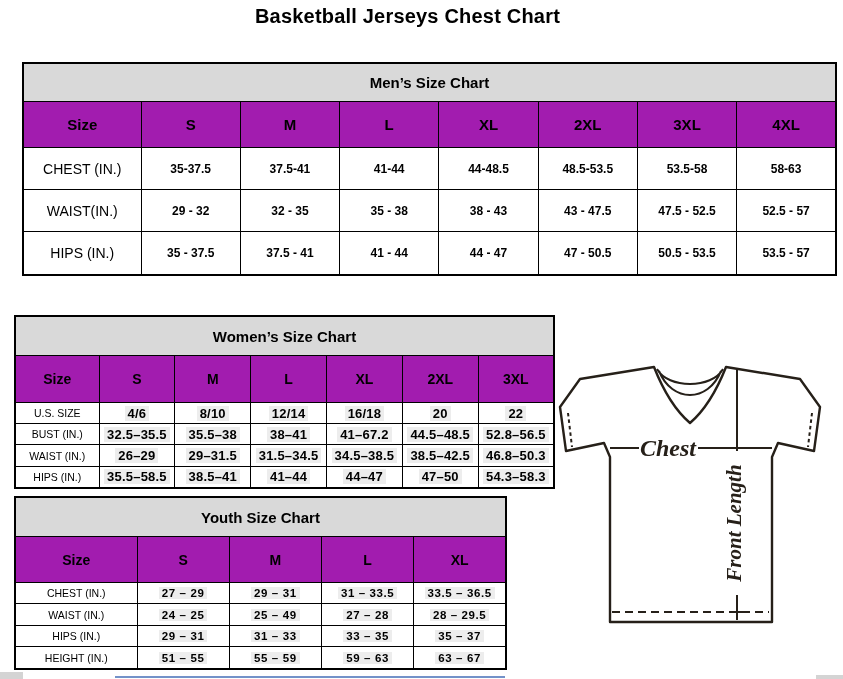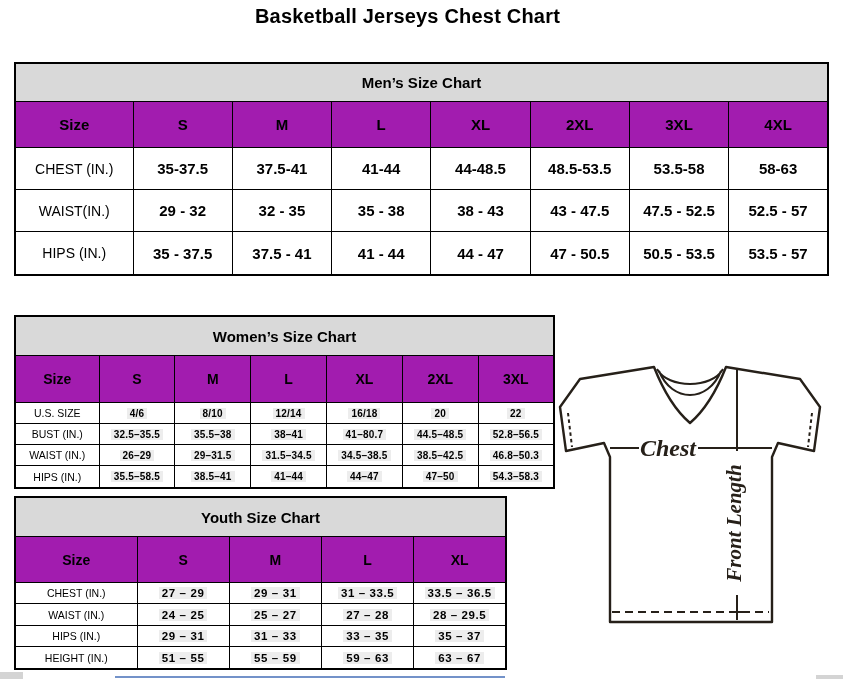--- a/index.html
+++ b/index.html
@@ -16,32 +16,32 @@
     border-collapse:collapse;table-layout:fixed;width:100%;height:100%;
     border:2px solid #000;background:#fff;
   }
   th,td{border:1px solid #000;text-align:center;vertical-align:middle;padding:0;}
   .title-row th{background:#d9d9d9;font-weight:bold;font-size:15px;}
   .head-row th{font-weight:bold;background:#a21caf;}
   .data-row th{font-weight:normal;}
   .data-row td{font-weight:bold;}
 
   
-  .pos-mens{left:14px;top:62px;width:815px;height:214px;}
+  .pos-mens{left:22px;top:62px;width:815px;height:214px;}
   .tbl-mens .title-row th{height:37px;}
   .tbl-mens .head-row th{height:45px;font-size:15px;}
   .tbl-mens .data-row th{font-size:14px;}
-  .tbl-mens .data-row td{font-size:15px;}
+  .tbl-mens .data-row td{font-size:12px;}
 
   
   .pos-womens{left:14px;top:315px;width:541px;height:174px;}
   .tbl-womens .title-row th{height:38px;}
   .tbl-womens .head-row th{height:46px;font-size:14px;}
   .tbl-womens .data-row th{font-size:10.5px;}
-  .tbl-womens .data-row td{font-size:10px;letter-spacing:0.2px;}
+  .tbl-womens .data-row td{font-size:13px;letter-spacing:0.2px;}
 
   
   .pos-youth{left:14px;top:496px;width:493px;height:174px;}
   .tbl-youth .title-row th{height:38px;}
   .tbl-youth .head-row th{height:45px;font-size:14px;}
   .tbl-youth .data-row th{font-size:10.5px;}
   .tbl-youth .data-row td{font-size:11.5px;letter-spacing:0.6px;}
 
   col.c0-mens{width:118px;}
   col.c0-womens{width:84px;}
@@ -165,21 +165,21 @@
           <td><span class="val">12/14</span></td>
           <td><span class="val">16/18</span></td>
           <td><span class="val">20</span></td>
           <td><span class="val">22</span></td>
         </tr>
         <tr class="data-row">
           <th>BUST (IN.)</th>
           <td><span class="val">32.5–35.5</span></td>
           <td><span class="val">35.5–38</span></td>
           <td><span class="val">38–41</span></td>
-          <td><span class="val">41–80.7</span></td>
+          <td><span class="val">41–67.2</span></td>
           <td><span class="val">44.5–48.5</span></td>
           <td><span class="val">52.8–56.5</span></td>
         </tr>
         <tr class="data-row">
           <th>WAIST (IN.)</th>
           <td><span class="val">26–29</span></td>
           <td><span class="val">29–31.5</span></td>
           <td><span class="val">31.5–34.5</span></td>
           <td><span class="val">34.5–38.5</span></td>
           <td><span class="val">38.5–42.5</span></td>
@@ -221,21 +221,21 @@
         <tr class="data-row">
           <th>CHEST (IN.)</th>
           <td><span class="val">27 – 29</span></td>
           <td><span class="val">29 – 31</span></td>
           <td><span class="val">31 – 33.5</span></td>
           <td><span class="val">33.5 – 36.5</span></td>
         </tr>
         <tr class="data-row">
           <th>WAIST (IN.)</th>
           <td><span class="val">24 – 25</span></td>
-          <td><span class="val">25 – 27</span></td>
+          <td><span class="val">25 – 49</span></td>
           <td><span class="val">27 – 28</span></td>
           <td><span class="val">28 – 29.5</span></td>
         </tr>
         <tr class="data-row">
           <th>HIPS (IN.)</th>
           <td><span class="val">29 – 31</span></td>
           <td><span class="val">31 – 33</span></td>
           <td><span class="val">33 – 35</span></td>
           <td><span class="val">35 – 37</span></td>
         </tr>

